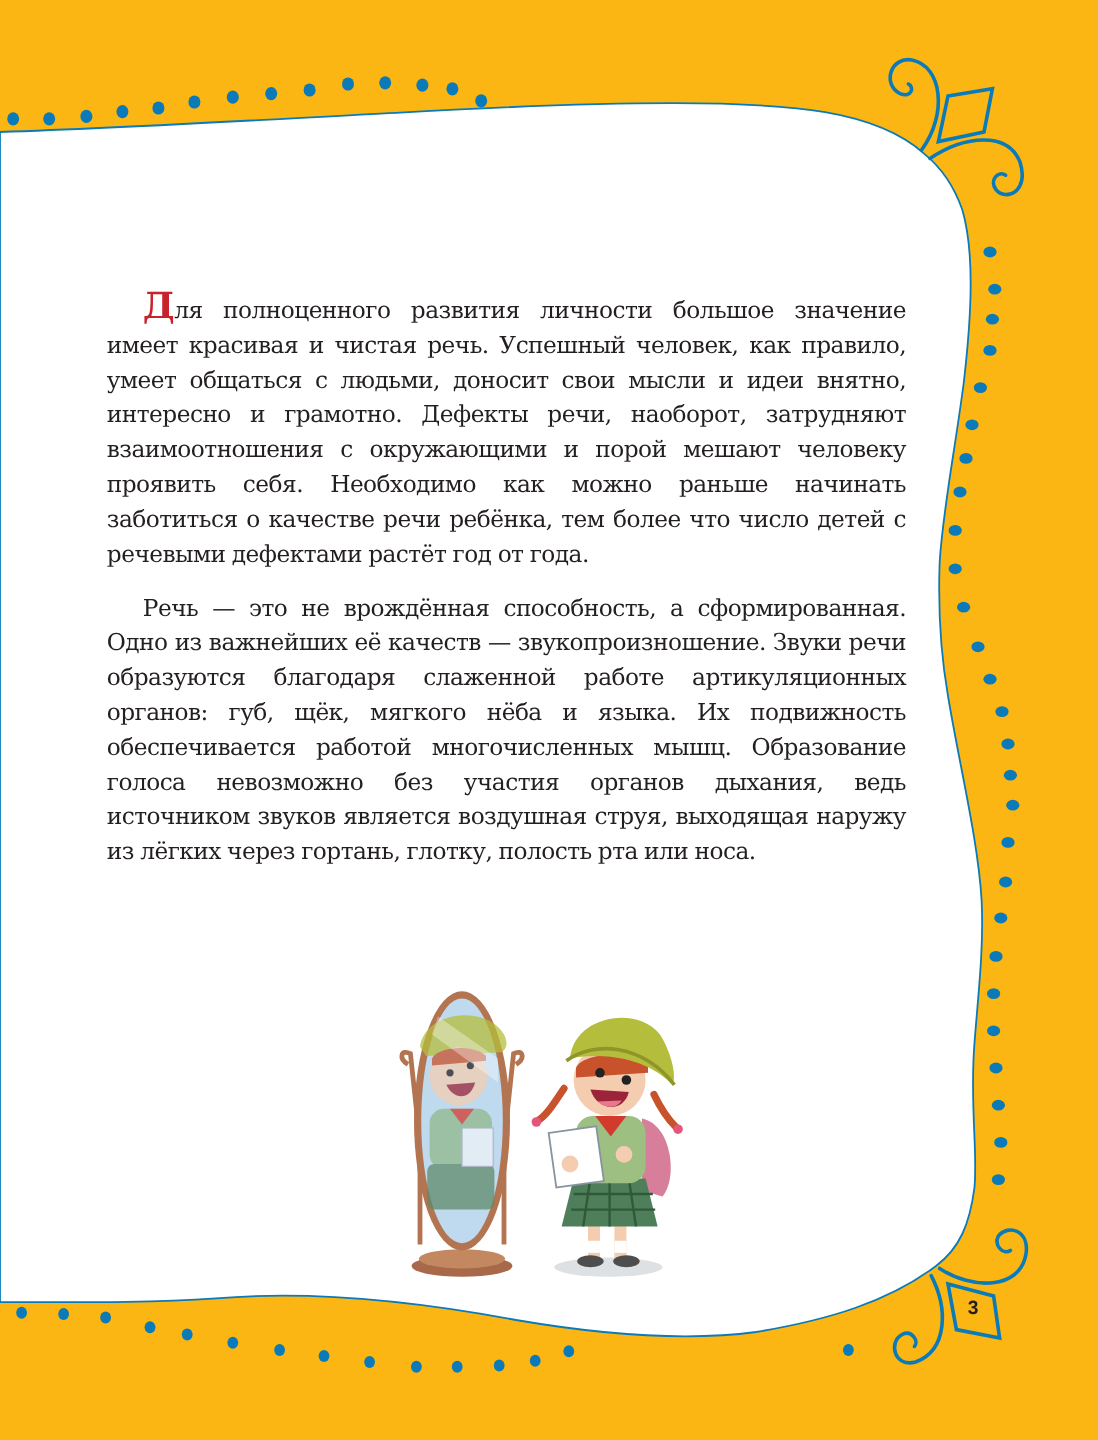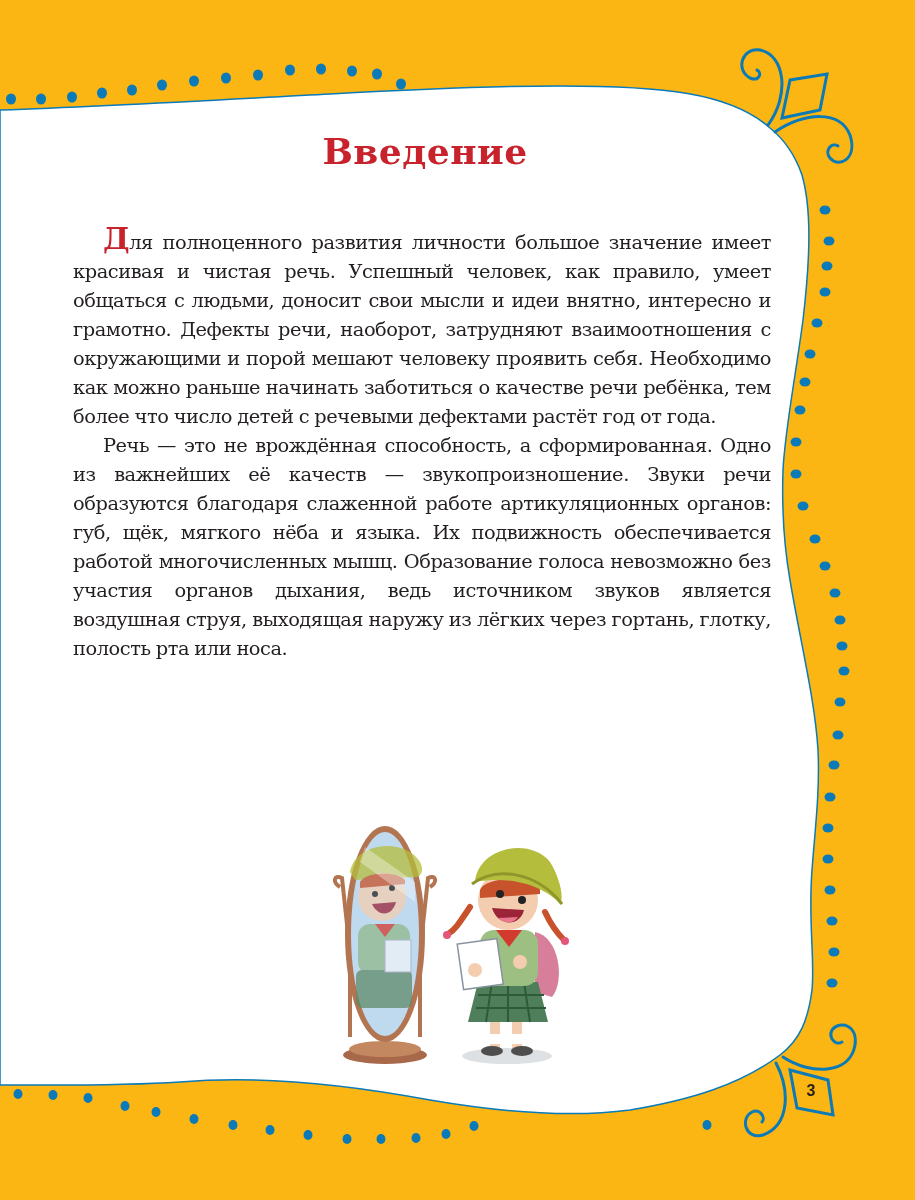--- a/index.html
+++ b/index.html
@@ -48,21 +48,21 @@
       width: 698px;
       font-family: "DejaVu Serif", serif;
       font-size: 19.4px;
       line-height: 29px;
       color: #231F20;
       text-align: justify;
       letter-spacing: -0.45px;
       word-spacing: -0.5px;
     }
     .body-text p {
-      margin: 0;
+      margin: 16px;
       text-indent: 30px;
     }
     .drop-cap {
       color: #C8232C;
       font-family: "DejaVu Serif", serif;
       font-weight: bold;
       font-size: 30px;
       line-height: 20px;
     }
     .illustration {
@@ -181,21 +181,20 @@
   </g>
 
   <g fill="none" stroke="#0A7AB8" stroke-width="3" stroke-linecap="round">
     <path d="M783,1057 C810,1075 850,1075 855,1045 C858,1025 840,1020 832,1030 C828,1038 836,1046 842,1042"></path>
     <path d="M790,1070 L828,1080 L833,1115 L797,1108 Z"></path>
     <path d="M776,1063 C790,1090 790,1125 763,1135 C745,1140 740,1118 752,1112 C760,1108 766,1118 762,1122"></path>
   </g>
 </svg>
 
 <div class="content">
-  <h1 class="page-title">Введение</h1>
 
   <div class="body-text">
     <p><span class="drop-cap">Д</span><span>ля полноценного развития личности большое значение имеет красивая и чистая речь. Успешный человек, как правило, умеет общаться с людьми, доносит свои мысли и идеи внятно, интересно и грамотно. Дефекты речи, наоборот, затрудняют взаимоотношения с окружающими и порой мешают человеку проявить себя. Необходимо как можно раньше начинать заботиться о качестве речи ребёнка, тем более что число детей с речевыми дефектами растёт год от года.</span></p>
     <p>Речь — это не врождённая способность, а сформированная. Одно из важнейших её качеств — звукопроизношение. Звуки речи образуются благодаря слаженной работе артикуляционных органов: губ, щёк, мягкого нёба и языка. Их подвижность обеспечивается работой многочисленных мышц. Образование голоса невозможно без участия органов дыхания, ведь источником звуков является воздушная струя, выходящая наружу из лёгких через гортань, глотку, полость рта или носа.</p>
   </div>
 
   <svg class="illustration" viewBox="0 0 260 255" xmlns="http://www.w3.org/2000/svg">
 
     <g>
       <ellipse cx="65" cy="243" rx="42" ry="9" fill="#A8684A"></ellipse>

